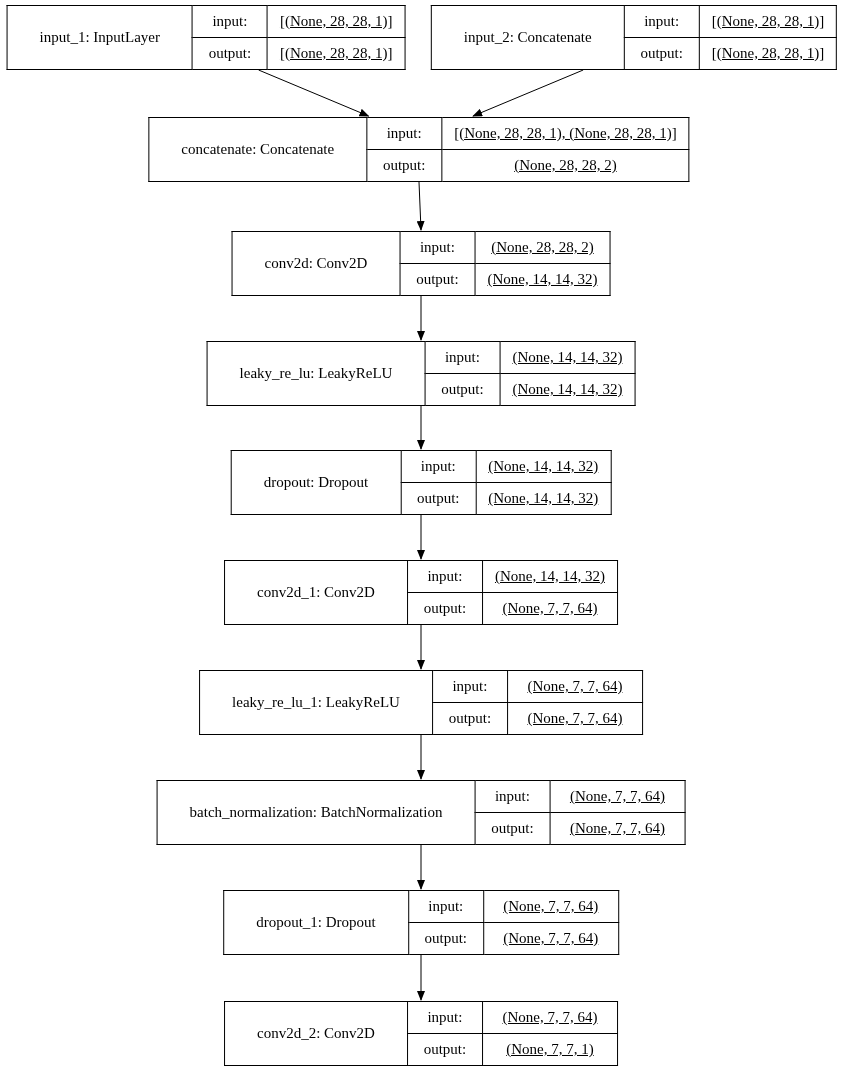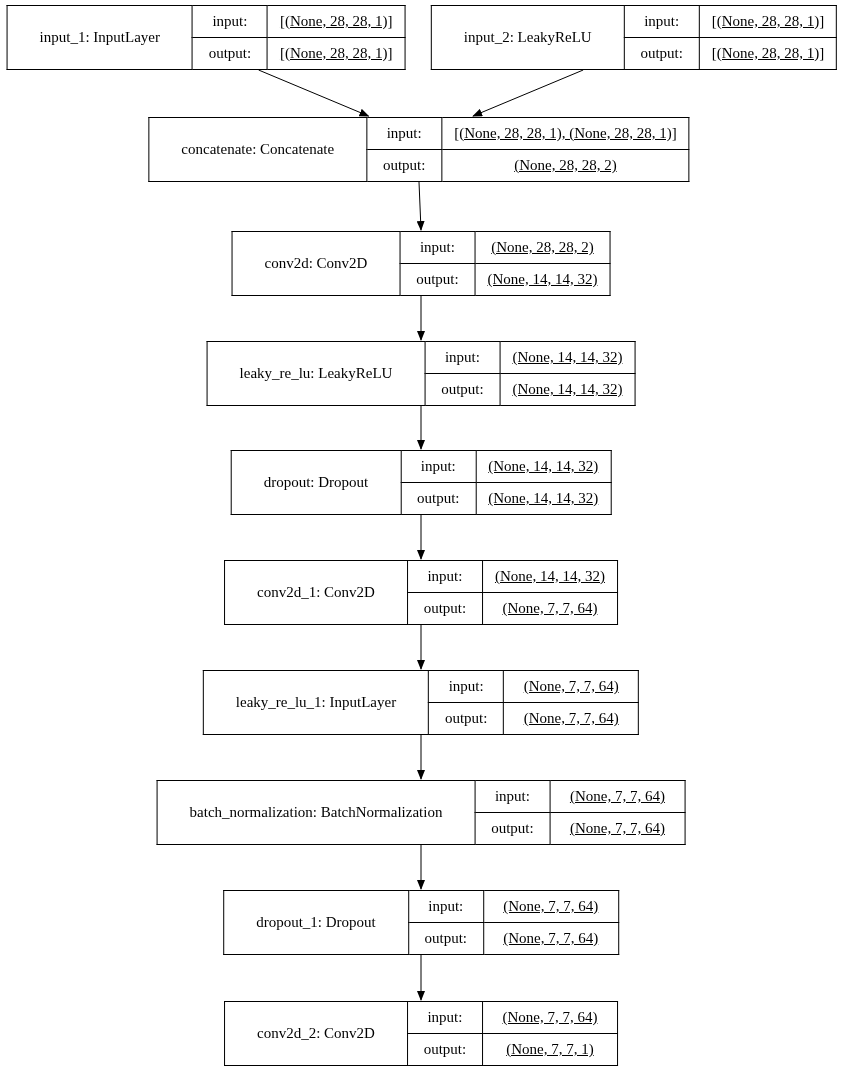--- a/index.html
+++ b/index.html
@@ -87,21 +87,21 @@
     <tr>
       <td class="key">output:</td>
       <td class="val">[(None, 28, 28, 1)]</td>
     </tr>
   </tbody>
     </table>
 
   <table class="node" id="n-input_2">
     <tbody>
         <tr>
-      <td class="lbl" rowspan="2">input_2: LeakyReLU</td>
+      <td class="lbl" rowspan="2">input_2: Concatenate</td>
       <td class="key">input:</td>
       <td class="val">[(None, 28, 28, 1)]</td>
     </tr>
     <tr>
       <td class="key">output:</td>
       <td class="val">[(None, 28, 28, 1)]</td>
     </tr>
   </tbody>
     </table>
 
@@ -171,21 +171,21 @@
     <tr>
       <td class="key">output:</td>
       <td class="val">(None, 7, 7, 64)</td>
     </tr>
   </tbody>
     </table>
 
   <table class="node" id="n-leaky_re_lu_1">
     <tbody>
         <tr>
-      <td class="lbl" rowspan="2">leaky_re_lu_1: InputLayer</td>
+      <td class="lbl" rowspan="2">leaky_re_lu_1: LeakyReLU</td>
       <td class="key">input:</td>
       <td class="val">(None, 7, 7, 64)</td>
     </tr>
     <tr>
       <td class="key">output:</td>
       <td class="val">(None, 7, 7, 64)</td>
     </tr>
   </tbody>
     </table>
 

